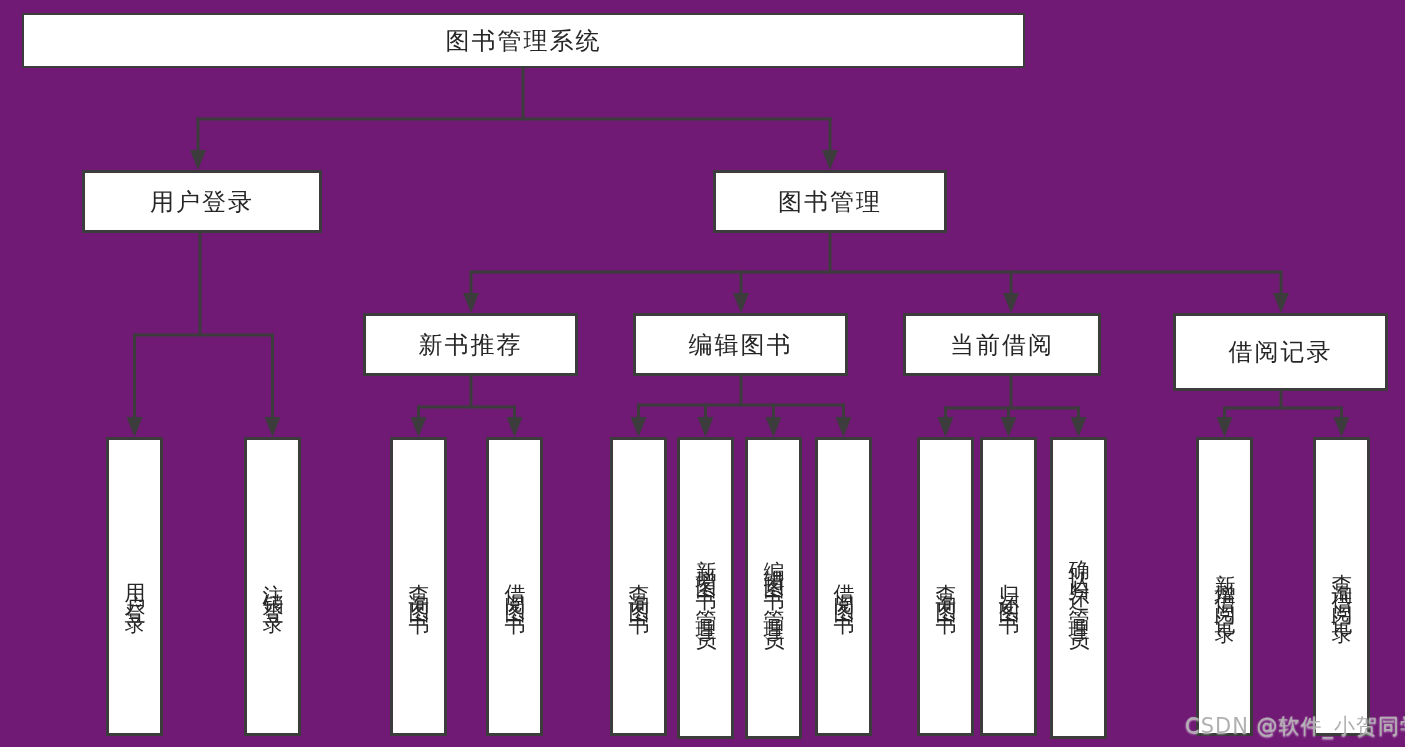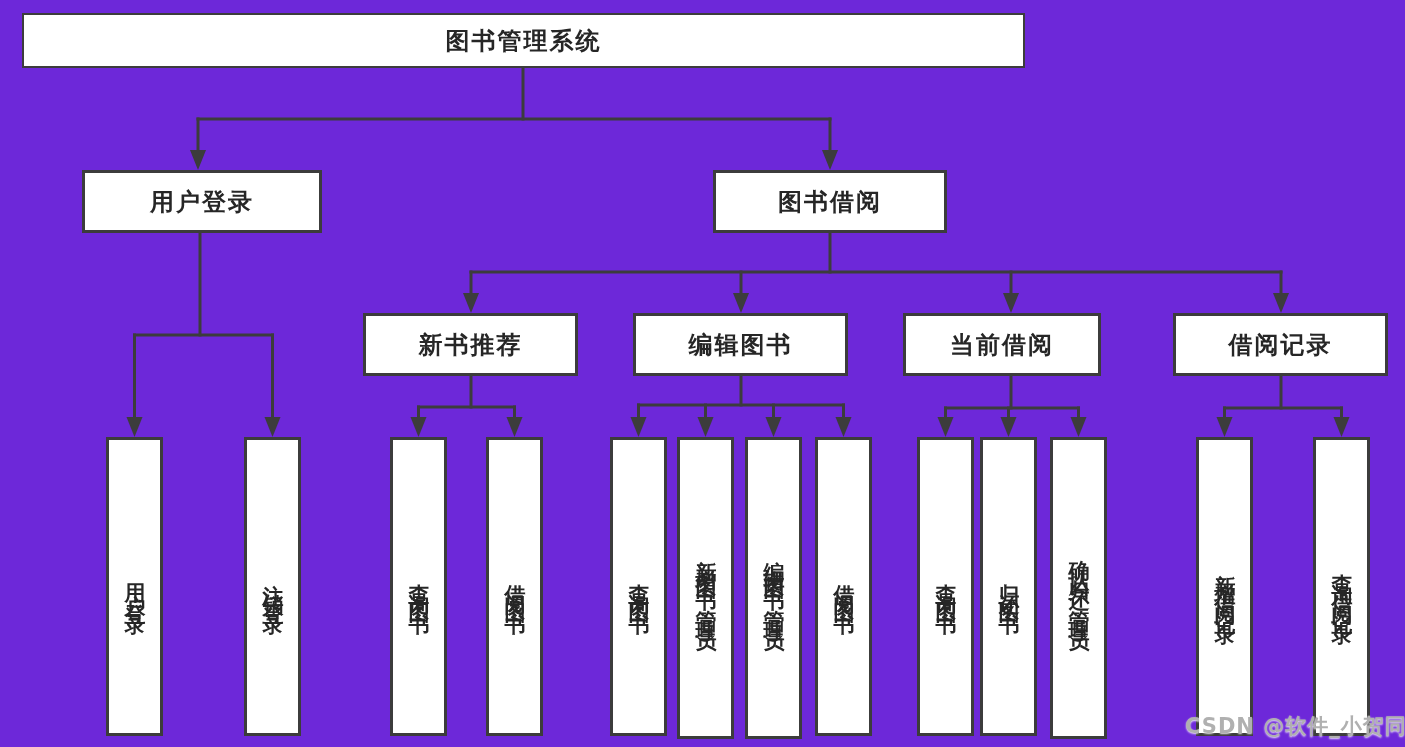--- a/index.html
+++ b/index.html
@@ -1,18 +1,18 @@
 <!DOCTYPE html>
 <html lang="zh"><head>
 <meta charset="utf-8">
 <style>
   html,body{margin:0;padding:0;background:#fff;}
   #canvas{
-    position:relative;width:1405px;height:747px;background:#6d28d9;
-    overflow:hidden;font-family:"DejaVu Sans","Liberation Sans",sans-serif;font-weight:bold;
+    position:relative;width:1405px;height:747px;background:#701a75;
+    overflow:hidden;font-family:"DejaVu Sans","Liberation Sans",sans-serif;
   }
   #connectors{position:absolute;left:0;top:0;width:1405px;height:747px;}
   .node{
     position:absolute;box-sizing:border-box;border:3px solid #3c3c3c;
     background:#ffffff;display:flex;align-items:center;justify-content:center;
     color:#262626;z-index:2;
   }
   .h{font-size:24px;letter-spacing:2px;white-space:nowrap;}
   .root{border-width:2px;}
   .v{
@@ -81,26 +81,26 @@
       <line x1="1224.5" y1="408" x2="1341.5" y2="408" stroke="#3c3c3c" stroke-width="3" stroke-linecap="square"></line>
       <line x1="1224.5" y1="408" x2="1224.5" y2="419" stroke="#3c3c3c" stroke-width="3" stroke-linecap="square"></line>
       <polygon points="1216.5,417 1232.5,417 1224.5,437" fill="#3c3c3c"></polygon>
       <line x1="1341.5" y1="408" x2="1341.5" y2="419" stroke="#3c3c3c" stroke-width="3" stroke-linecap="square"></line>
       <polygon points="1333.5,417 1349.5,417 1341.5,437" fill="#3c3c3c"></polygon>
     </svg>
 
   <div class="node h root" style="left:22px;top:13px;width:1003px;height:55px;">图书管理系统</div>
 
   <div class="node h" style="left:82px;top:170px;width:240px;height:63px;">用户登录</div>
-  <div class="node h" style="left:713px;top:170px;width:234px;height:63px;">图书借阅</div>
+  <div class="node h" style="left:713px;top:170px;width:234px;height:63px;">图书管理</div>
 
   <div class="node h" style="left:363px;top:313px;width:215px;height:63px;">新书推荐</div>
   <div class="node h" style="left:633px;top:313px;width:215px;height:63px;">编辑图书</div>
   <div class="node h" style="left:903px;top:313px;width:198px;height:63px;">当前借阅</div>
-  <div class="node h" style="left:1173px;top:313px;width:215px;height:63px;">借阅记录</div>
+  <div class="node h" style="left:1173px;top:313px;width:215px;height:78px;">借阅记录</div>
 
   <div class="node v" style="left:106px;top:437px;width:57px;height:299px;">用户登录</div>
   <div class="node v" style="left:244px;top:437px;width:57px;height:299px;">注销登录</div>
 
   <div class="node v" style="left:390px;top:437px;width:57px;height:299px;">查询图书</div>
   <div class="node v" style="left:486px;top:437px;width:57px;height:299px;">借阅图书</div>
 
   <div class="node v" style="left:610px;top:437px;width:57px;height:299px;">查询图书</div>
   <div class="node v" style="left:677px;top:437px;width:57px;height:302px;">新增图书（管理员）</div>
   <div class="node v" style="left:745px;top:437px;width:57px;height:302px;">编辑图书（管理员）</div>

